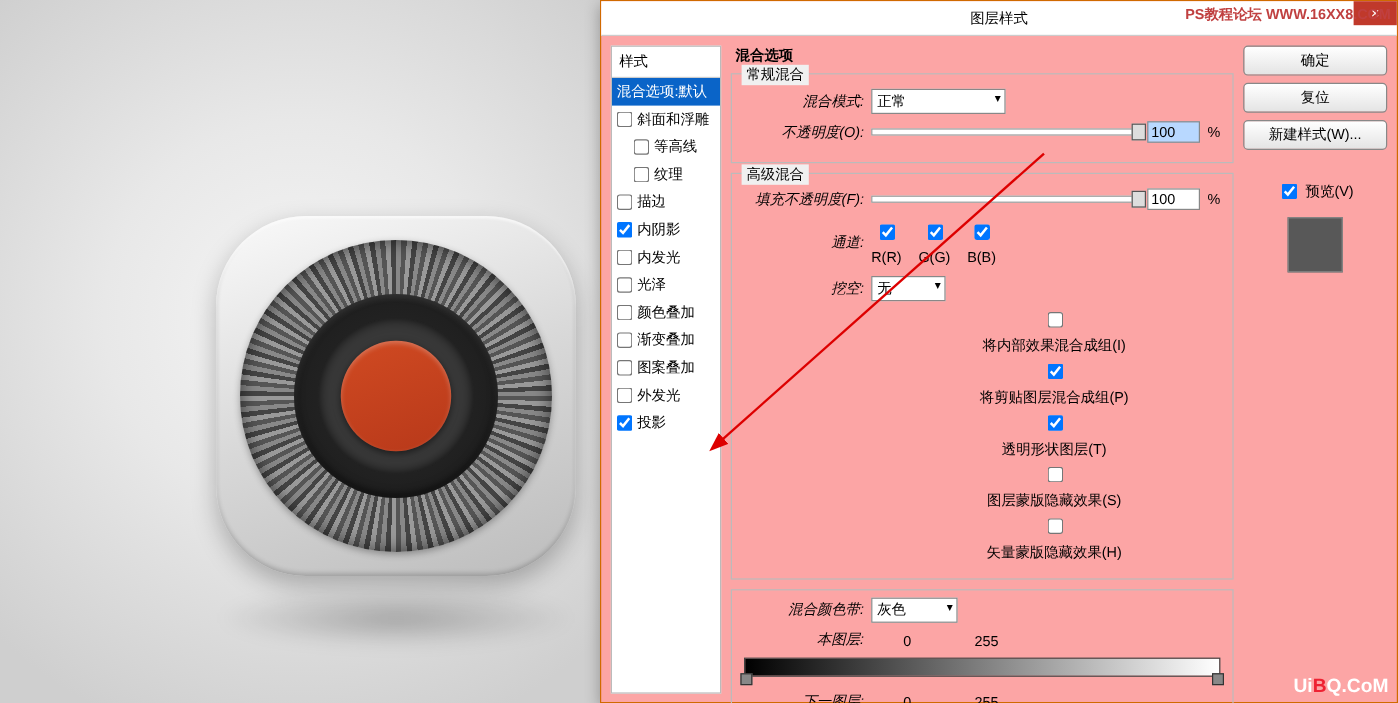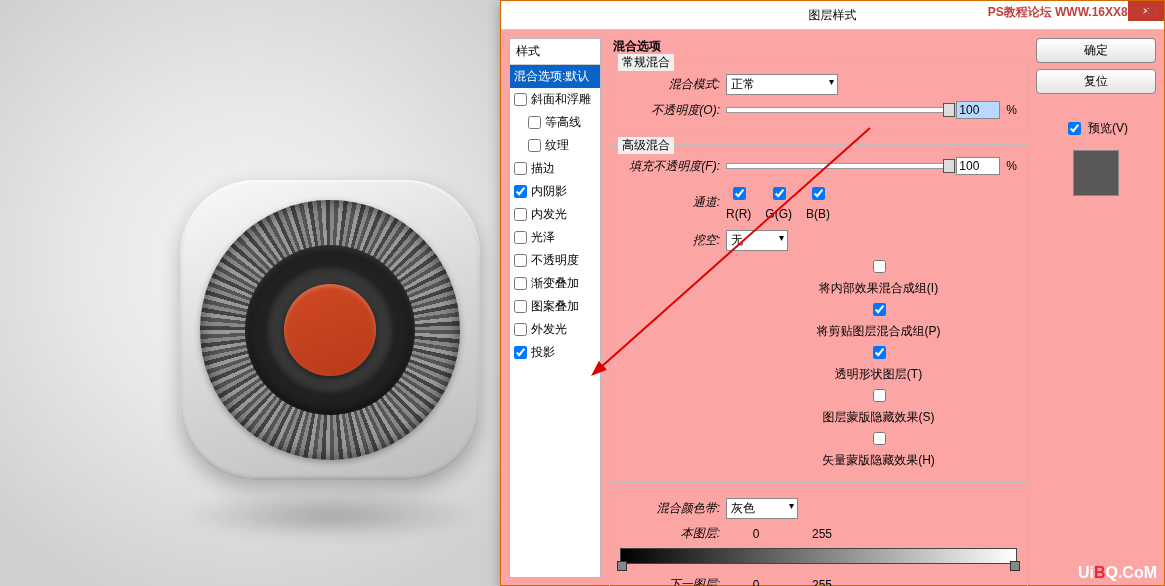--- a/index.html
+++ b/index.html
@@ -379,21 +379,21 @@
       <div class="style-item">
         <input type="checkbox" style="">
         <span>内发光</span>
       </div>
       <div class="style-item">
         <input type="checkbox" style="">
         <span>光泽</span>
       </div>
       <div class="style-item">
         <input type="checkbox" style="">
-        <span>不透明度</span>
+        <span>颜色叠加</span>
       </div>
       <div class="style-item">
         <input type="checkbox" style="">
         <span>渐变叠加</span>
       </div>
       <div class="style-item">
         <input type="checkbox" style="">
         <span>图案叠加</span>
       </div>
       <div class="style-item">
@@ -498,20 +498,21 @@
         <div class="grad-bar">
           <div class="grad-marker" style="left:-4px;"></div>
           <div class="grad-marker" style="right:-4px;"></div>
         </div>
       </div>
     </div>
 
     <div class="buttons-col">
       <div class="dlg-btn">确定</div>
       <div class="dlg-btn">复位</div>
+      <div class="dlg-btn">新建样式(W)...</div>
       <div class="preview-cb">
         <input type="checkbox" checked="" style="">
         <span>预览(V)</span>
       </div>
       <div class="preview-swatch"></div>
     </div>
   </div>
 </div>
 
 <svg class="arrow-svg" width="500" height="400">

